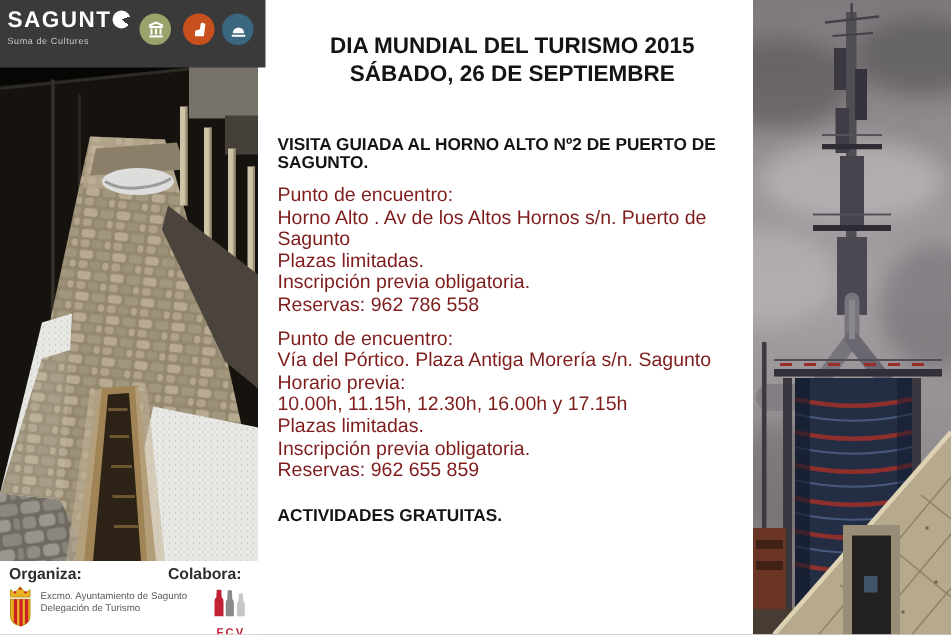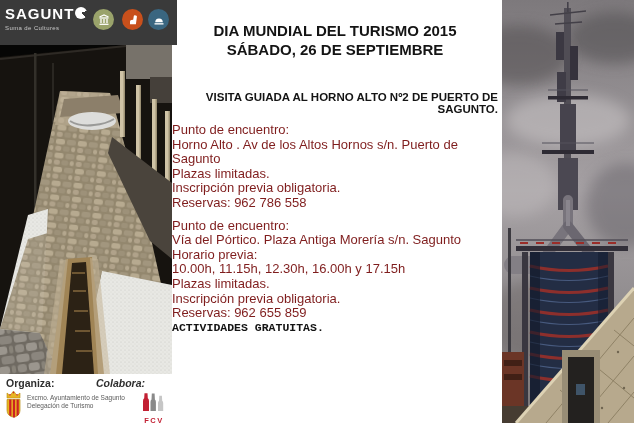--- a/index.html
+++ b/index.html
@@ -33,38 +33,38 @@
   #circle-foot     { left:122px; background:#c8501c; }
   #circle-dome     { left:148px; background:#3a6680; }
   #photo-left {
     position:absolute; left:0; top:33px; width:172px; height:341px;
   }
   #photo-left svg, #photo-right svg { display:block; }
   
   #credits { position:absolute; left:0; top:374px; width:172px; height:66px; background:#fff; }
   .credit-label { position:absolute; top:3px; font-size:10.5px; font-weight:bold; color:#2e2e2e; }
   #organiza-label { left:6px; }
-  #colabora-label { left:96px;font-style:italic; }
+  #colabora-label { left:112px; }
   #arms { position:absolute; left:4px; top:15px; }
   #organiza-org { position:absolute; left:27px; top:20px; font-size:6.5px; color:#5a5a5a; line-height:8px; }
   #fcv-block { position:absolute; left:139px; top:15px; width:30px; text-align:center; }
   #fcv-acronym { display:block; color:#c22033; font-size:7.5px; font-weight:bold; letter-spacing:1.5px; margin-top:1px; }
   
   #center-col {
     position:absolute; left:172px; top:0; width:330px; height:423px;
-    padding:0 4px 0 0;
+    padding:0 4px 0 13px;
   }
   #title-block { padding-top:21px; text-align:center; }
   .title-line { font-size:15px; font-weight:bold; line-height:19px; color:#141414; }
-  .section-heading { font-size:11.5px; font-weight:bold; color:#141414;text-align:right; }
+  .section-heading { font-size:11.5px; font-weight:bold; color:#141414; }
   #section-1 .section-heading { margin-top:32px; }
   #section-2 .section-heading { margin-top:14px; }
   .section-body { margin-top:8px; }
   .body-line { display:block; font-size:13px; line-height:14.6px; color:#7f1d1d; }
-  #note-line { font-size:11.5px; font-weight:bold; color:#141414;font-family:Liberation Mono, monospace; }
+  #note-line { margin-top:17px; font-size:11.5px; font-weight:bold; color:#141414; }
   
   #photo-right { position:absolute; left:502px; top:0; width:132px; height:423px; }
 </style>
 </head>
 <body>
 
 <div id="flyer">
 
   <div id="left-col">
 

